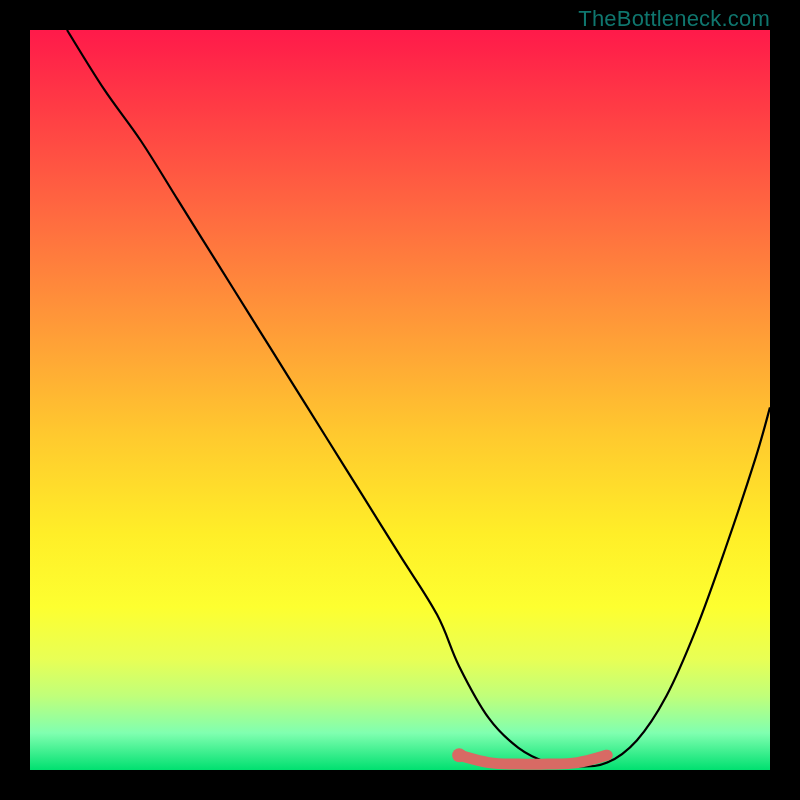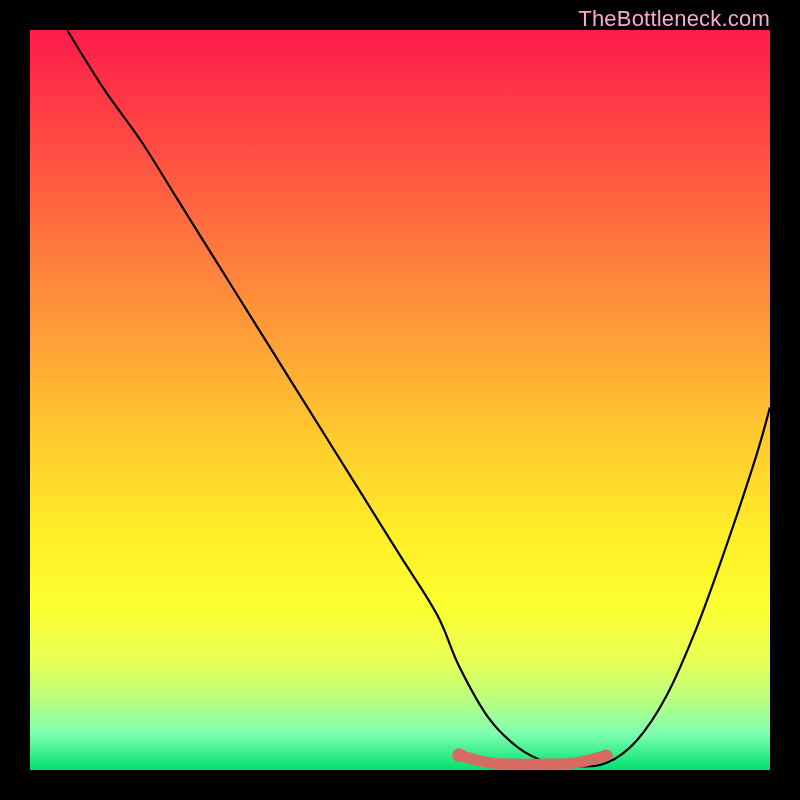--- a/index.html
+++ b/index.html
@@ -35,21 +35,21 @@
     position: absolute;
     inset: 0;
     width: 100%;
     height: 100%;
   }
 
   .watermark {
     position: absolute;
     top: 6px;
     right: 30px;
-    color: #f9a8d4;
+    color: #0f766e;
     font-size: 22px;
     font-weight: 400;
     letter-spacing: 0.2px;
   }
 </style>
 </head>
 <body>
 
 <div class="watermark">TheBottleneck.com</div>
 

